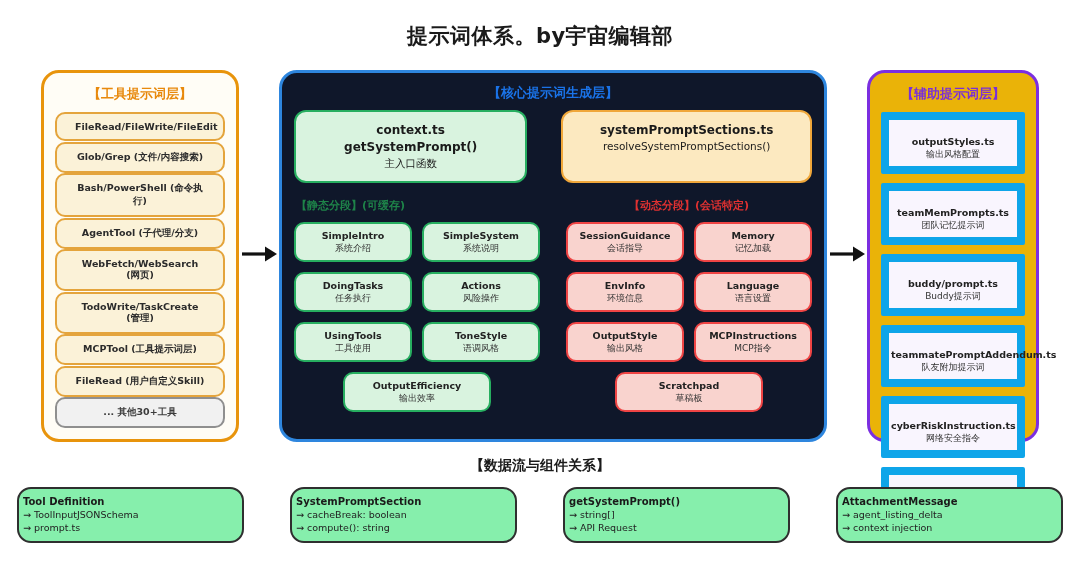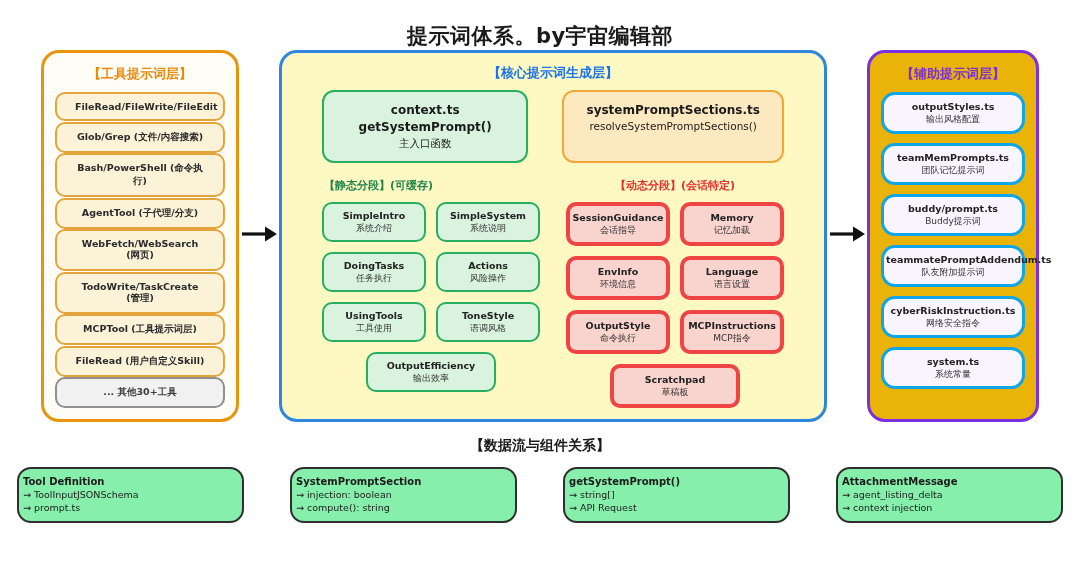--- a/index.html
+++ b/index.html
@@ -14,20 +14,21 @@
     text-align:center;
     font-size:21px;
     font-weight:bold;
     padding-top:22px;
     letter-spacing:0.5px;
   }
   .main-row {
     display:flex;
     align-items:stretch;
     justify-content:center;
+    margin-top:20px;
     height:372px;
     padding:0 26px;
   }
   .arrow { align-self:center; margin:0 1px; flex:0 0 auto; }
 
   
   .panel { border-radius:18px; display:flex; flex-direction:column; }
   .panel-title {
     text-align:center;
     font-weight:bold;
@@ -57,22 +58,22 @@
   .tool-item.gray {
     background:#F1F1F1;
     border-color:#8F8F8F;
     color:#3c3c3c;
   }
 
   
   .core-panel {
     width:548px;
     border:3px solid #2E86DE;
-    background:#fef9c3;
-    padding:9px 36px 12px;
+    background:#0f172a;
+    padding:9px 8px 12px;
   }
   .core-panel .panel-title { color:#1A73E8; margin-bottom:8px; }
   .core-top { display:flex; gap:34px; padding:0 4px; }
   .big-box {
     flex:1;
     border-radius:12px;
     text-align:center;
     padding:11px 6px 10px;
   }
   .entry-box { background:#D9F3DF; border:2px solid #27AE60; }
@@ -87,39 +88,39 @@
   .section-label { font-size:11px; font-weight:bold; margin:2px 0 9px; }
   .static-col .section-label { color:#1E8449; text-align:left; padding-left:2px; }
   .dynamic-col .section-label { color:#E03131; text-align:center; }
   .chip-grid { display:grid; grid-template-columns:1fr 1fr; gap:10px; }
   .chip {
     border-radius:10px;
     text-align:center;
     padding:6px 2px 5px;
   }
   .static-col .chip { background:#D9F3DF; border:2px solid #27AE60; }
-  .dynamic-col .chip { background:#F9D3CE; border:4px solid #ef4444; }
+  .dynamic-col .chip { background:#F9D3CE; border:2px solid #ef4444; }
   .chip .name { font-size:9.5px; font-weight:bold; color:#222; }
   .chip .desc { font-size:9px; color:#333; margin-top:1px; }
   .chip.wide { grid-column:1 / -1; justify-self:center; width:60%; }
 
   
   .aux-panel {
     width:172px;
     border:3px solid #7B2FE0;
     background:#eab308;
     padding:10px 11px;
   }
   .aux-panel .panel-title { color:#7A2FD8; }
   .aux-item {
     background:#F9F5FE;
-    border:3px solid #0ea5e9;
-    border-radius:14px;
-    text-align:center;
-    padding:6px 2px 5px;
+    border:8px solid #0ea5e9;
+    border-radius:2px;
+    text-align:center;
+    padding:16px 2px 5px;
     margin-bottom:9px;
   }
   .aux-item .name { font-size:9.5px; font-weight:bold; color:#222; }
   .aux-item .desc { font-size:9px; color:#333; margin-top:1px; }
 
   
   .flow-title {
     text-align:center;
     font-weight:bold;
     font-size:14px;
@@ -236,21 +237,21 @@
           <div class="chip">
             <div class="name">EnvInfo</div>
             <div class="desc">环境信息</div>
           </div>
           <div class="chip">
             <div class="name">Language</div>
             <div class="desc">语言设置</div>
           </div>
           <div class="chip">
             <div class="name">OutputStyle</div>
-            <div class="desc">命令执行</div>
+            <div class="desc">输出风格</div>
           </div>
           <div class="chip">
             <div class="name">MCPInstructions</div>
             <div class="desc">MCP指令</div>
           </div>
           <div class="chip wide">
             <div class="name">Scratchpad</div>
             <div class="desc">草稿板</div>
           </div>
         </div>
@@ -299,21 +300,21 @@
 <div class="flow-title">【数据流与组件关系】</div>
 
 <div class="flow-row">
   <div class="flow-card">
     <div class="l1">Tool Definition</div>
     <div class="l2">→ ToolInputJSONSchema</div>
     <div class="l3">→ prompt.ts</div>
   </div>
   <div class="flow-card">
     <div class="l1">SystemPromptSection</div>
-    <div class="l2">→ injection: boolean</div>
+    <div class="l2">→ cacheBreak: boolean</div>
     <div class="l3">→ compute(): string</div>
   </div>
   <div class="flow-card">
     <div class="l1">getSystemPrompt()</div>
     <div class="l2">→ string[]</div>
     <div class="l3">→ API Request</div>
   </div>
   <div class="flow-card">
     <div class="l1">AttachmentMessage</div>
     <div class="l2">→ agent_listing_delta</div>

